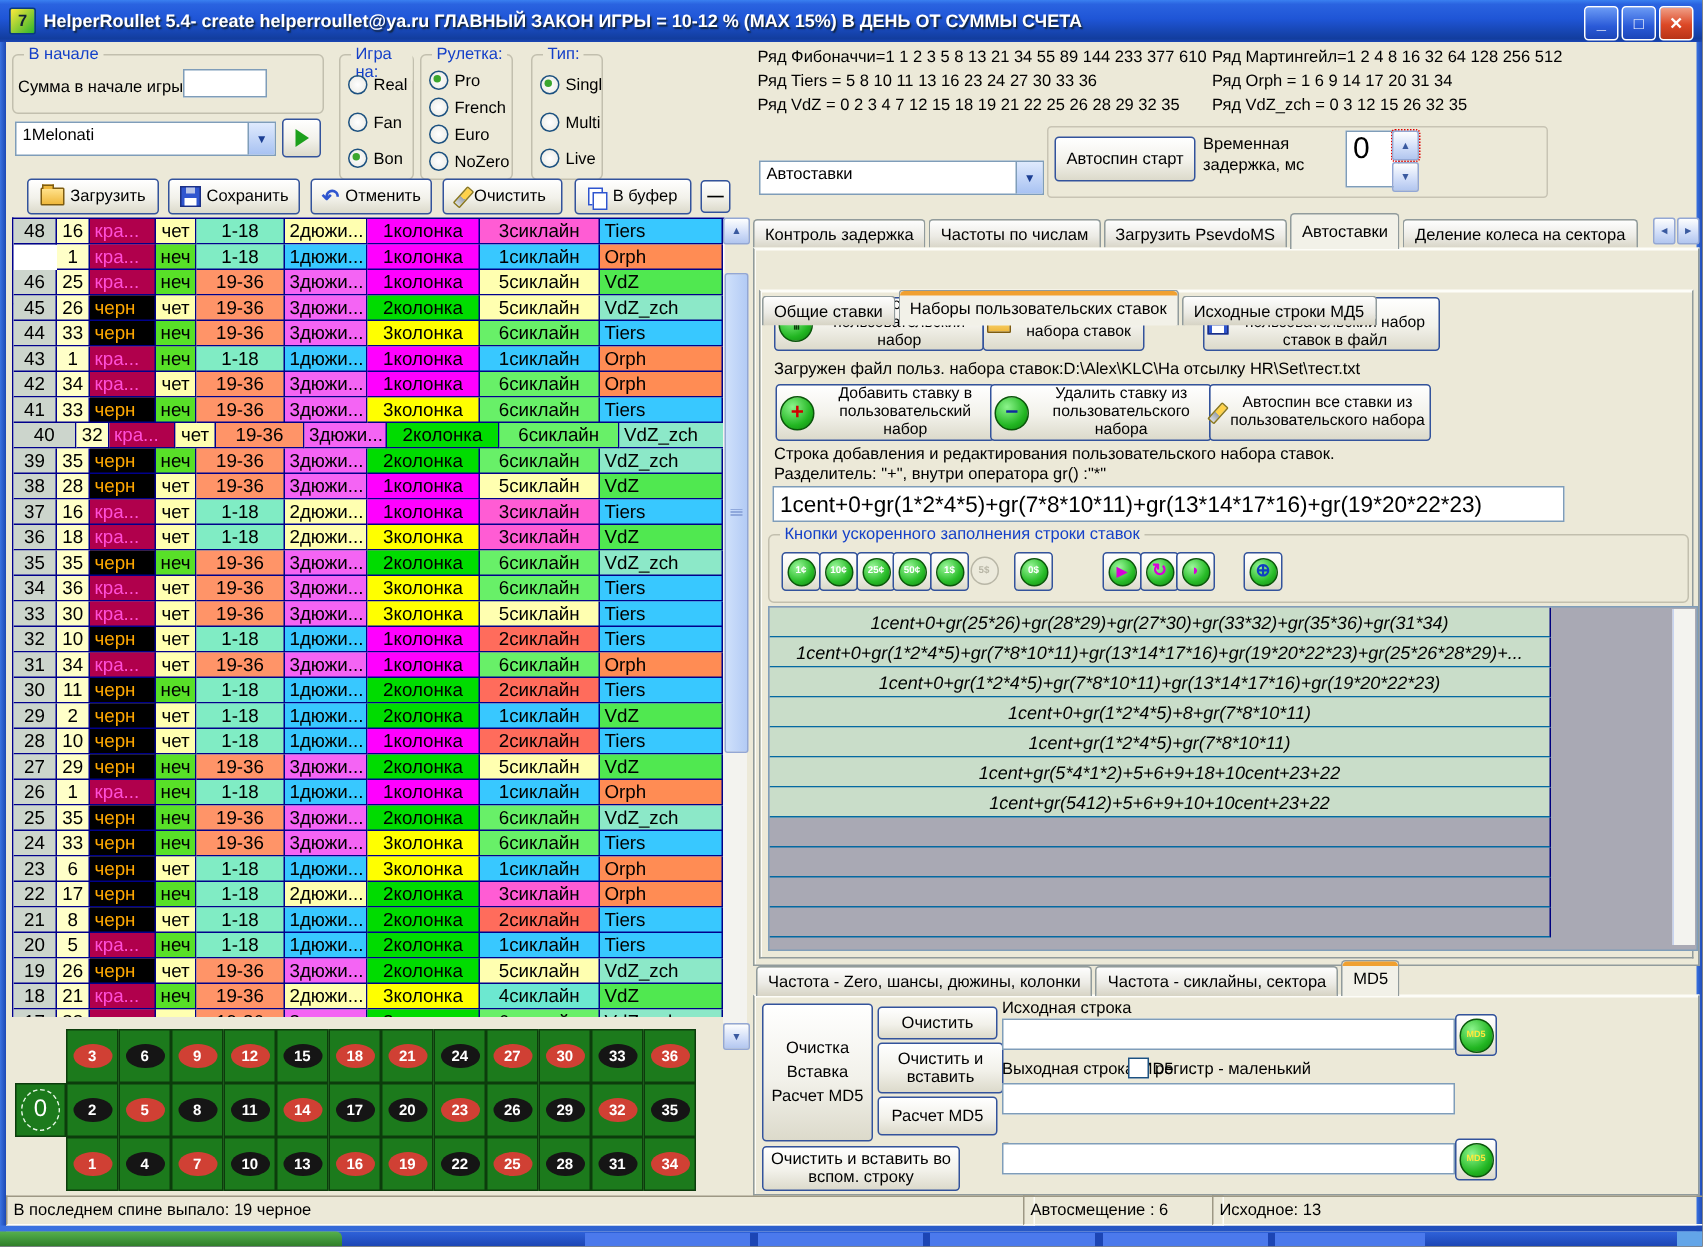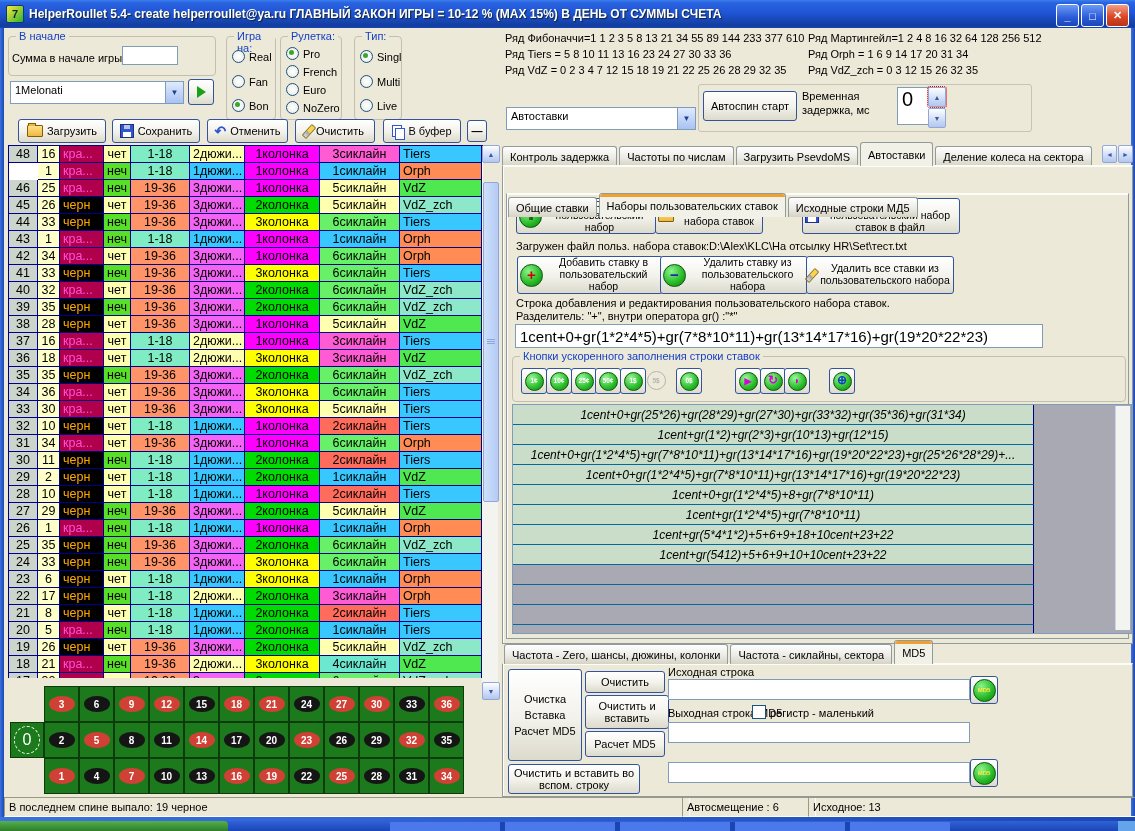--- a/index.html
+++ b/index.html
@@ -285,21 +285,21 @@
       <div class="abs btn" style="left: 517px; top: 256px; width: 140px; height: 36px; font-size: 10.5px; padding: 0px 2px;">
         <span class="gc big" style="color: rgb(208, 0, 0); font-size: 15px; font-weight: bold;">+</span>
         <span>Добавить ставку в пользовательский набор</span>
       </div>
       <div class="abs btn" style="left: 660px; top: 256px; width: 142px; height: 36px; font-size: 10.5px; padding: 0px 2px;">
         <span class="gc big" style="color: rgb(16, 42, 158); font-size: 15px; font-weight: bold;">−</span>
         <span>Удалить ставку из пользовательского набора</span>
       </div>
       <div class="abs btn" style="left: 806px; top: 256px; width: 142px; height: 36px; font-size: 10.5px; padding: 0px 2px;">
         <span class="ic ic-brush"></span>
-        <span>Удалить все ставки из пользовательского набора</span>
+        <span>Автоспин все ставки из пользовательского набора</span>
       </div>
     </div>
 
   <div class="abs" style="left:516px;top:297px;">Строка добавления и редактирования пользовательского набора ставок.</div>
   <div class="abs" style="left:516px;top:310px;">Разделитель: "+", внутри оператора gr() :"*"</div>
   <input class="abs fld" style="left: 515px; top: 324px; width: 518px; height: 22px; font-size: 15px; padding: 0px 4px;" value="1cent+0+gr(1*2*4*5)+gr(7*8*10*11)+gr(13*14*17*16)+gr(19*20*22*23)">
 
   <div class="abs grp" style="left:512px;top:356px;width:612px;height:44px;">
     <span class="cap">Кнопки ускоренного заполнения строки ставок</span>
     <div id="quick-buttons">
@@ -334,21 +334,20 @@
           <span class="coin" style="color: rgb(216, 0, 216); font-size: 10px;">◗</span>
         </div>
         <div class="qbtn btn" style="left: 316px; top: 11px;">
           <span class="coin" style="color: rgb(16, 64, 192); font-size: 12px;">⊕</span>
         </div>
       </div>
   </div>
 
   <div id="betlist" class="abs" style="position: absolute;">
       <div class="brow">1cent+0+gr(25*26)+gr(28*29)+gr(27*30)+gr(33*32)+gr(35*36)+gr(31*34)</div>
-      <div class="brow">1cent+gr(1*2)+gr(2*3)+gr(10*13)+gr(12*15)</div>
       <div class="brow">1cent+0+gr(1*2*4*5)+gr(7*8*10*11)+gr(13*14*17*16)+gr(19*20*22*23)+gr(25*26*28*29)+...</div>
       <div class="brow">1cent+0+gr(1*2*4*5)+gr(7*8*10*11)+gr(13*14*17*16)+gr(19*20*22*23)</div>
       <div class="brow">1cent+0+gr(1*2*4*5)+8+gr(7*8*10*11)</div>
       <div class="brow">1cent+gr(1*2*4*5)+gr(7*8*10*11)</div>
       <div class="brow">1cent+gr(5*4*1*2)+5+6+9+18+10cent+23+22</div>
       <div class="brow">1cent+gr(5412)+5+6+9+10+10cent+23+22</div>
       <div class="brow empty"></div>
       <div class="brow empty"></div>
       <div class="brow empty"></div>
       <div class="brow empty"></div>
@@ -472,21 +471,21 @@
         <div class="hcell cNum" style="width: 22px; flex: 0 0 auto;">33</div>
         <div class="hcell cBlack al" style="width: 44px; flex: 0 0 auto;">черн</div>
         <div class="hcell cOdd" style="width: 27px; flex: 0 0 auto;">неч</div>
         <div class="hcell cHigh" style="width: 59px; flex: 0 0 auto;">19-36</div>
         <div class="hcell cD3 al" style="width: 55px; flex: 0 0 auto;">3дюжи...</div>
         <div class="hcell cK3" style="width: 75px; flex: 0 0 auto;">3колонка</div>
         <div class="hcell cS6" style="width: 80px; flex: 0 0 auto;">6сиклайн</div>
         <div class="hcell cTiers al" style="width: 82px; flex: 0 0 auto;">Tiers</div>
       </div>
       <div class="hrow">
-        <div class="hcell cIdx" style="width: 29px; flex: 0 0 auto;">40</div>
+        <div class="hcell cIdx" style="width: 42px; flex: 0 0 auto;">40</div>
         <div class="hcell cNum" style="width: 22px; flex: 0 0 auto;">32</div>
         <div class="hcell cRed al" style="width: 44px; flex: 0 0 auto;">кра...</div>
         <div class="hcell cEven" style="width: 27px; flex: 0 0 auto;">чет</div>
         <div class="hcell cHigh" style="width: 59px; flex: 0 0 auto;">19-36</div>
         <div class="hcell cD3 al" style="width: 55px; flex: 0 0 auto;">3дюжи...</div>
         <div class="hcell cK2" style="width: 75px; flex: 0 0 auto;">2колонка</div>
         <div class="hcell cS6" style="width: 80px; flex: 0 0 auto;">6сиклайн</div>
         <div class="hcell cVdzzch al" style="width: 82px; flex: 0 0 auto;">VdZ_zch</div>
       </div>
       <div class="hrow">

